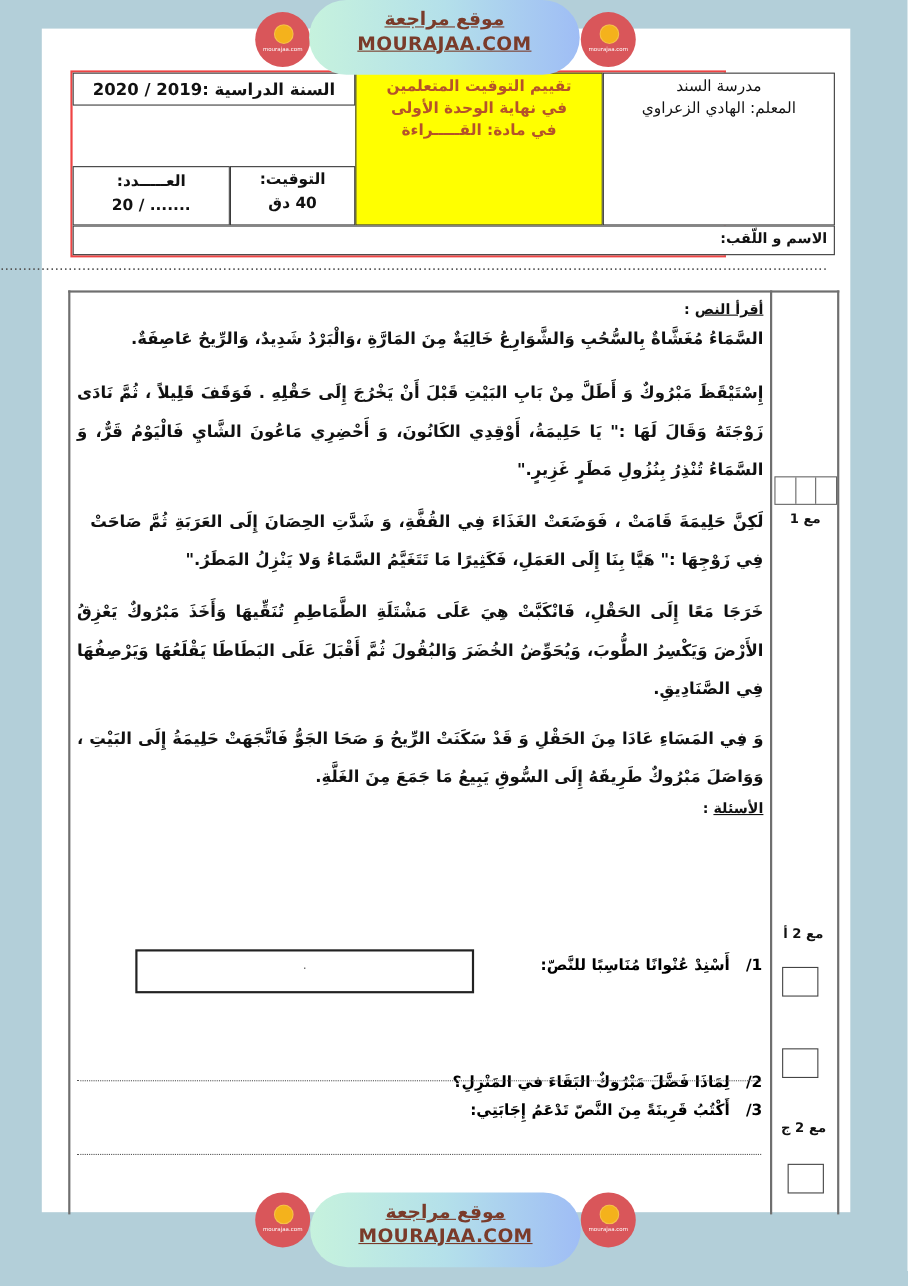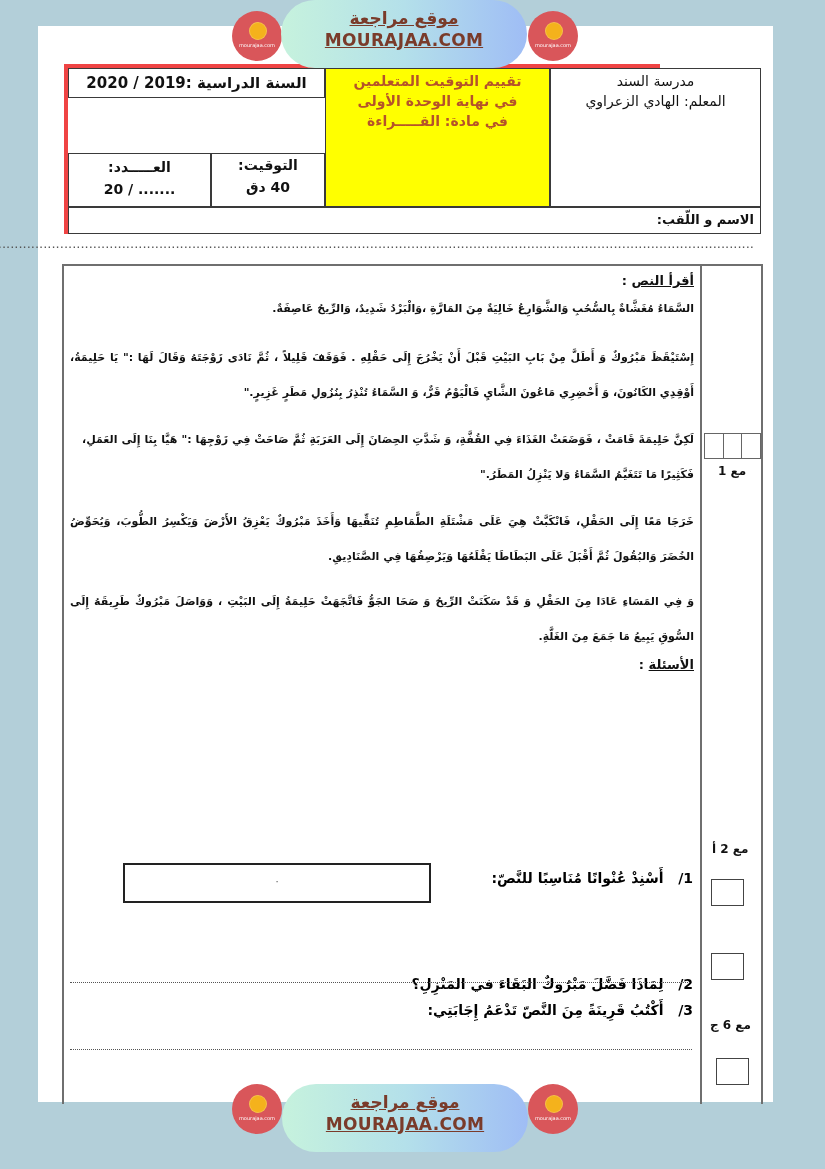--- a/index.html
+++ b/index.html
@@ -7,39 +7,39 @@
     width: 825px; height: 1169px; overflow: hidden; position: relative;
     background: #b3cfd9;
     font-family: "DejaVu Sans", "Liberation Sans", sans-serif;
   }
   .page {
     position: absolute; left: 38px; top: 26px; width: 735px; height: 1076px;
     background: #ffffff;
   }
   
   .hdr { position: absolute; left: 64px; top: 64px; width: 596px; height: 170px;
-    border: 4px solid #ef4444; box-sizing: border-box; }
+    border: 2px solid #ef4444; box-sizing: border-box; }
   .cell { position: absolute; box-sizing: border-box; border: 1.5px solid #3a3a3a; background: #fff; direction: rtl; text-align: center; color: #111; }
   .c-year { left: 0; top: 0; width: 257px; height: 30px; font-size: 15px; font-weight: bold; line-height: 28px; }
   .c-class { left: 0; top: 30px; width: 257px; height: 55px; font-size: 15px; font-weight: bold; padding-top: 4px; }
   .c-score { left: 0; top: 85px; width: 143px; height: 54px; font-size: 14px; font-weight: bold; line-height: 22px; padding-top: 2px; }
   .c-time { left: 143px; top: 85px; width: 114px; height: 54px; font-size: 14px; font-weight: bold; line-height: 22px; padding-top: 0; }
   .c-title { left: 257px; top: 0; width: 225px; height: 139px; background: #ffff00; color: #b5522a; font-size: 14px; font-weight: bold; line-height: 20px; padding-top: 2px; }
   .c-school { left: 482px; top: 0; width: 211px; height: 139px; font-size: 14px; line-height: 20px; padding-top: 2px; }
   .c-name { left: 0; top: 139px; width: 693px; height: 27px; text-align: right; font-size: 13px; font-weight: bold; line-height: 24px; padding-right: 6px; }
   .c-name .dots { font-weight: normal; color: #555; letter-spacing: 1px; }
 
   
   .body-frame { position: absolute; left: 62px; top: 264px; width: 701px; height: 840px;
     border: 2px solid #6f6f6f; border-bottom: none; box-sizing: border-box; }
   .margin-col { position: absolute; left: 700px; top: 264px; width: 2px; height: 840px; background: #6f6f6f; }
   .content { position: absolute; left: 70px; top: 266px; width: 624px; direction: rtl; text-align: right; color: #111; }
   .heading { font-size: 13px; font-weight: bold; text-decoration: underline; }
   .heading-rest { font-size: 13px; font-weight: bold; }
-  .para { font-size: 11px; font-weight: bold; line-height: 35px; text-align: justify; text-align-last: right; }
+  .para { font-size: 15px; font-weight: bold; line-height: 35px; text-align: justify; text-align-last: right; }
   .q { font-size: 14px; font-weight: bold; }
   .dotline { position: absolute; left: 70px; width: 622px; border-top: 1.5px dotted #555; }
   .answer-box { position: absolute; left: 123px; top: 863px; width: 308px; height: 40px; border: 2px solid #222; box-sizing: border-box; font-size: 10px; text-align: center; line-height: 34px; color: #555; }
 
   
   .score-lbl { position: absolute; font-size: 12px; font-weight: bold; direction: rtl; color: #111; }
   .mini-box { position: absolute; width: 33px; height: 27px; border: 1.5px solid #444; box-sizing: border-box; background: #fff; }
   .triple { position: absolute; left: 704px; top: 433px; width: 57px; height: 26px; border: 1.5px solid #666; box-sizing: border-box; display: flex; }
   .triple span { flex: 1; border-left: 1px solid #666; }
   .triple span:first-child { border-left: none; }
@@ -121,21 +121,21 @@
 
 <div class="triple">
     <span></span>
     <span></span>
     <span></span>
   </div>
 <div class="score-lbl" style="left:718px; top:464px;">مع 1</div>
 <div class="score-lbl" style="left:712px; top:842px;">مع 2 أ</div>
 <div class="mini-box" style="left:711px; top:879px;"></div>
 <div class="mini-box" style="left:711px; top:953px;"></div>
-<div class="score-lbl" style="left:710px; top:1018px;">مع 6 ج</div>
+<div class="score-lbl" style="left:710px; top:1018px;">مع 2 ج</div>
 <div class="mini-box" style="left:716px; top:1058px;"></div>
 
 <div class="badge" style="left:232px; top:11px;">
   <div class="dot"></div>
   <div class="txt">mourajaa.com</div>
 </div>
 <div class="wm" style="left:281px; top:0px;">
   <span class="ar">موقع مراجعة</span>
   <span class="en">MOURAJAA.COM</span>
 </div>

